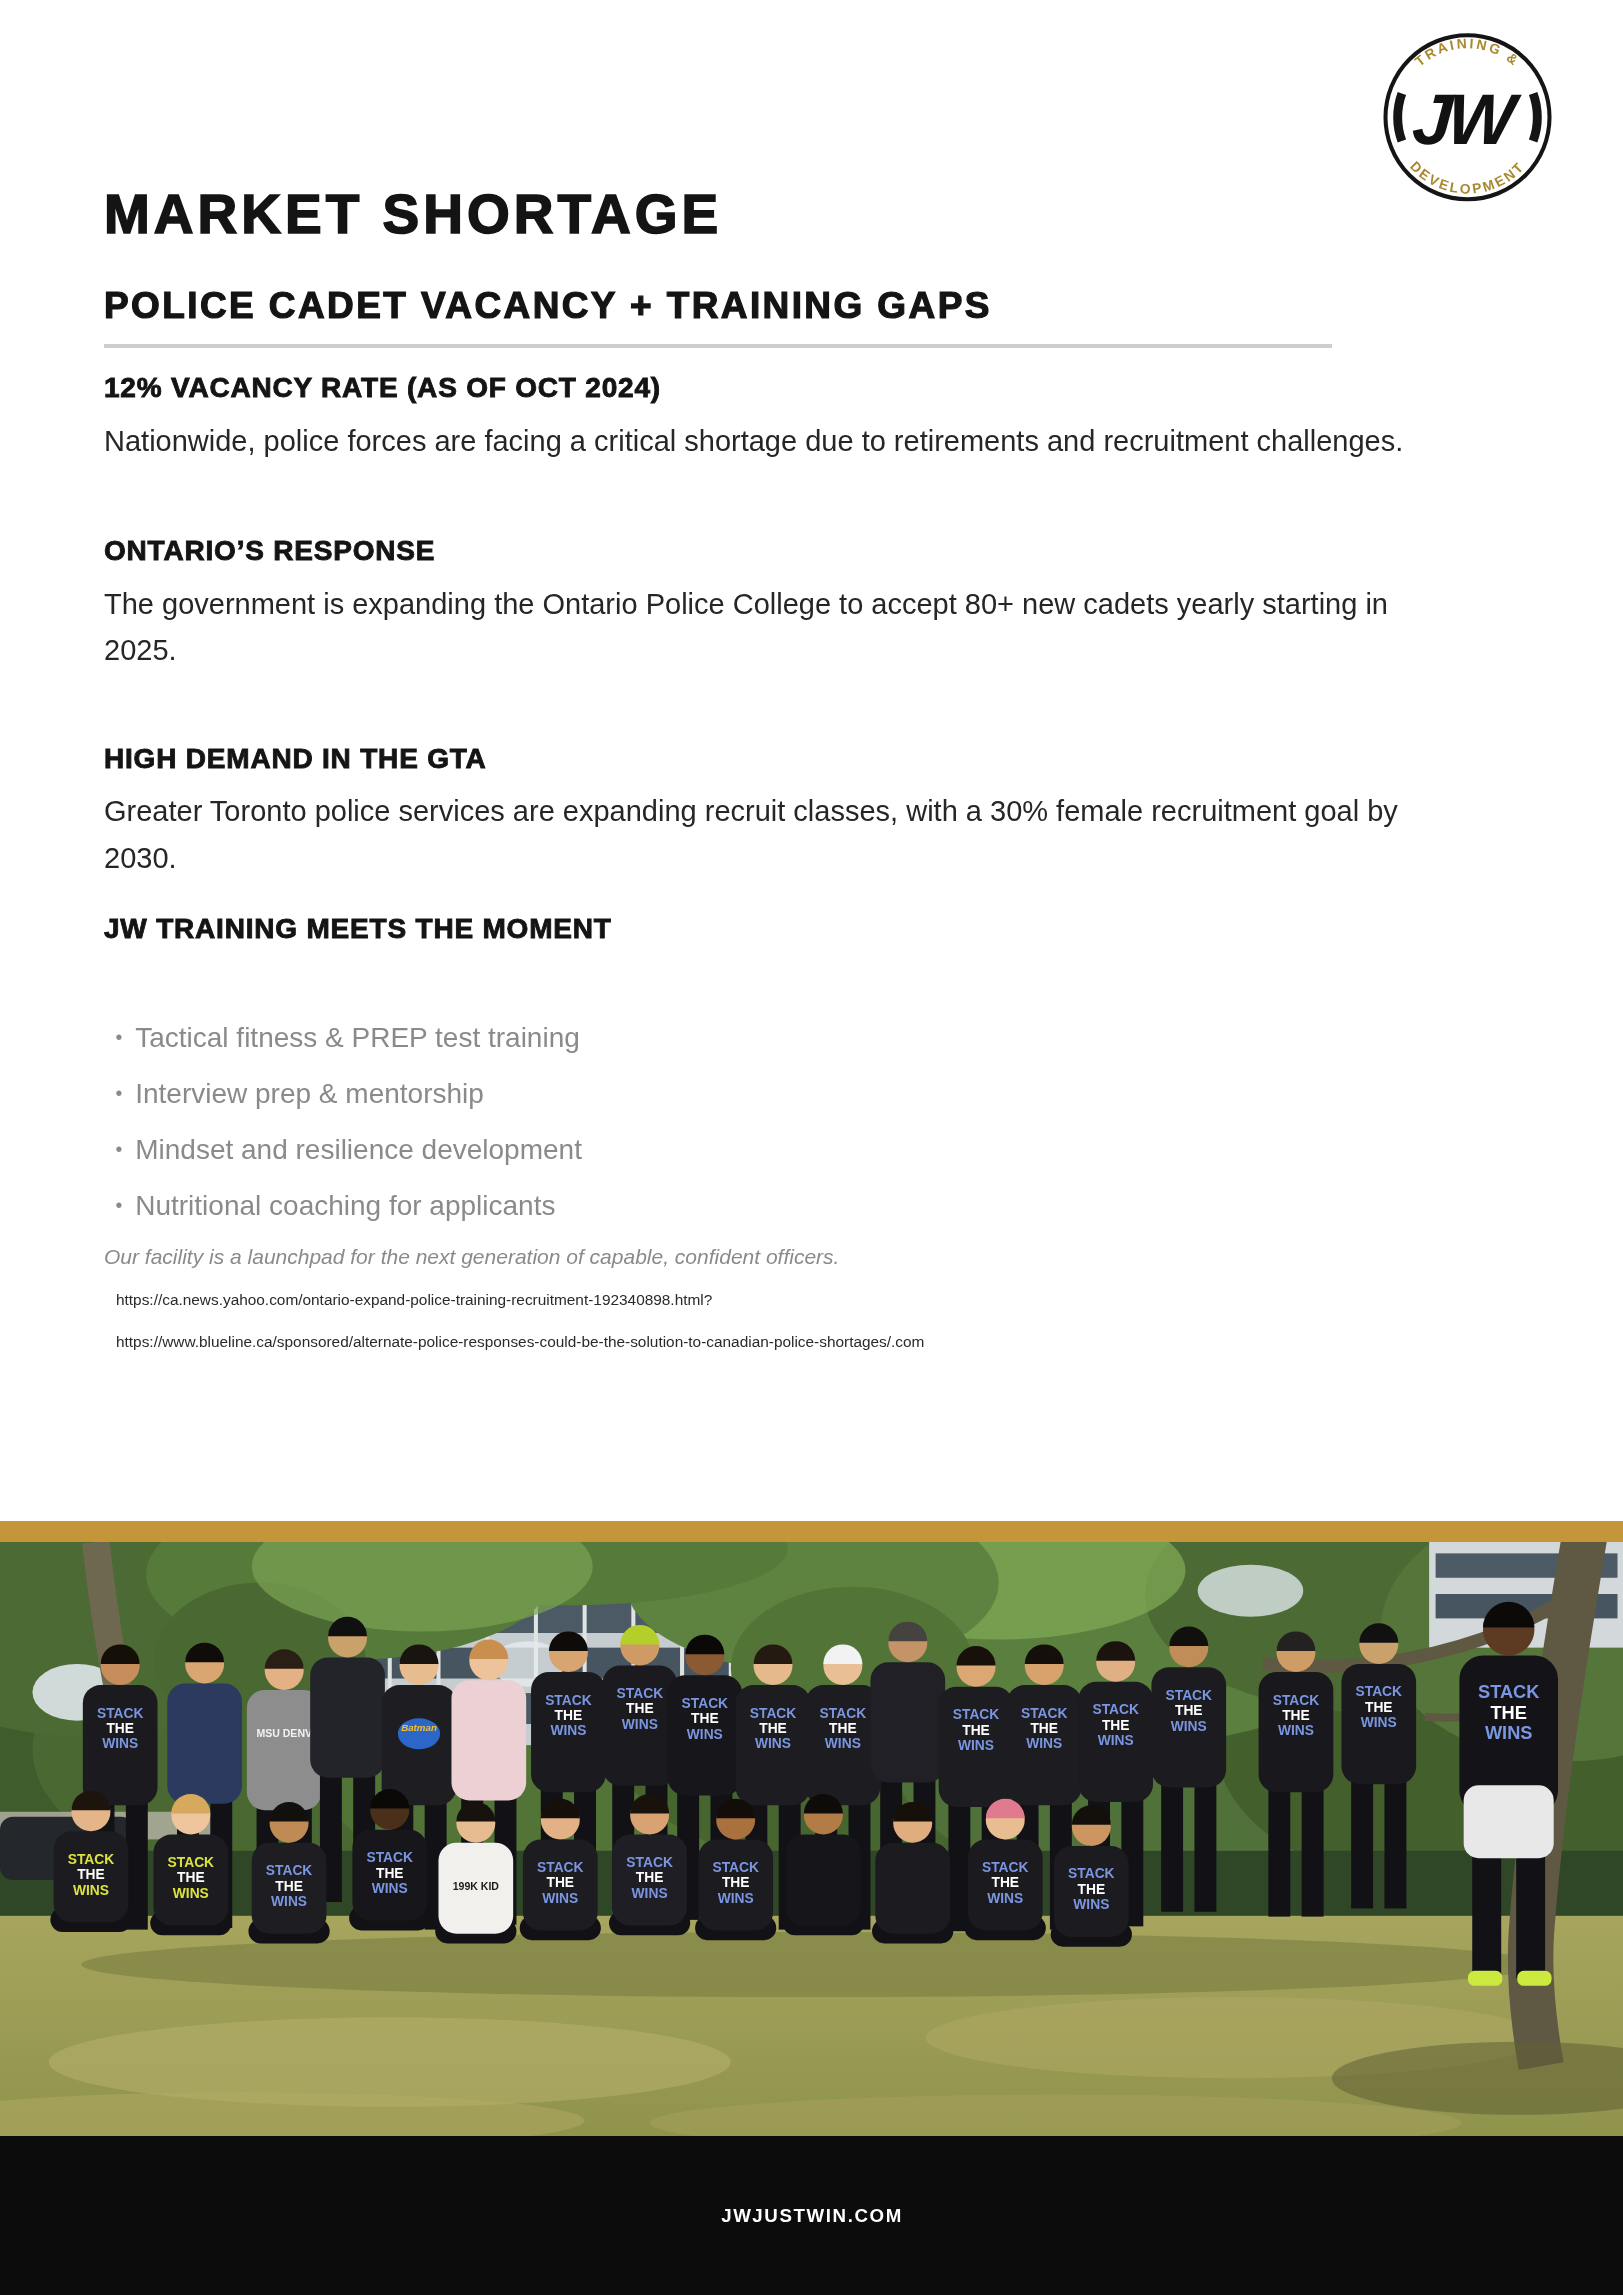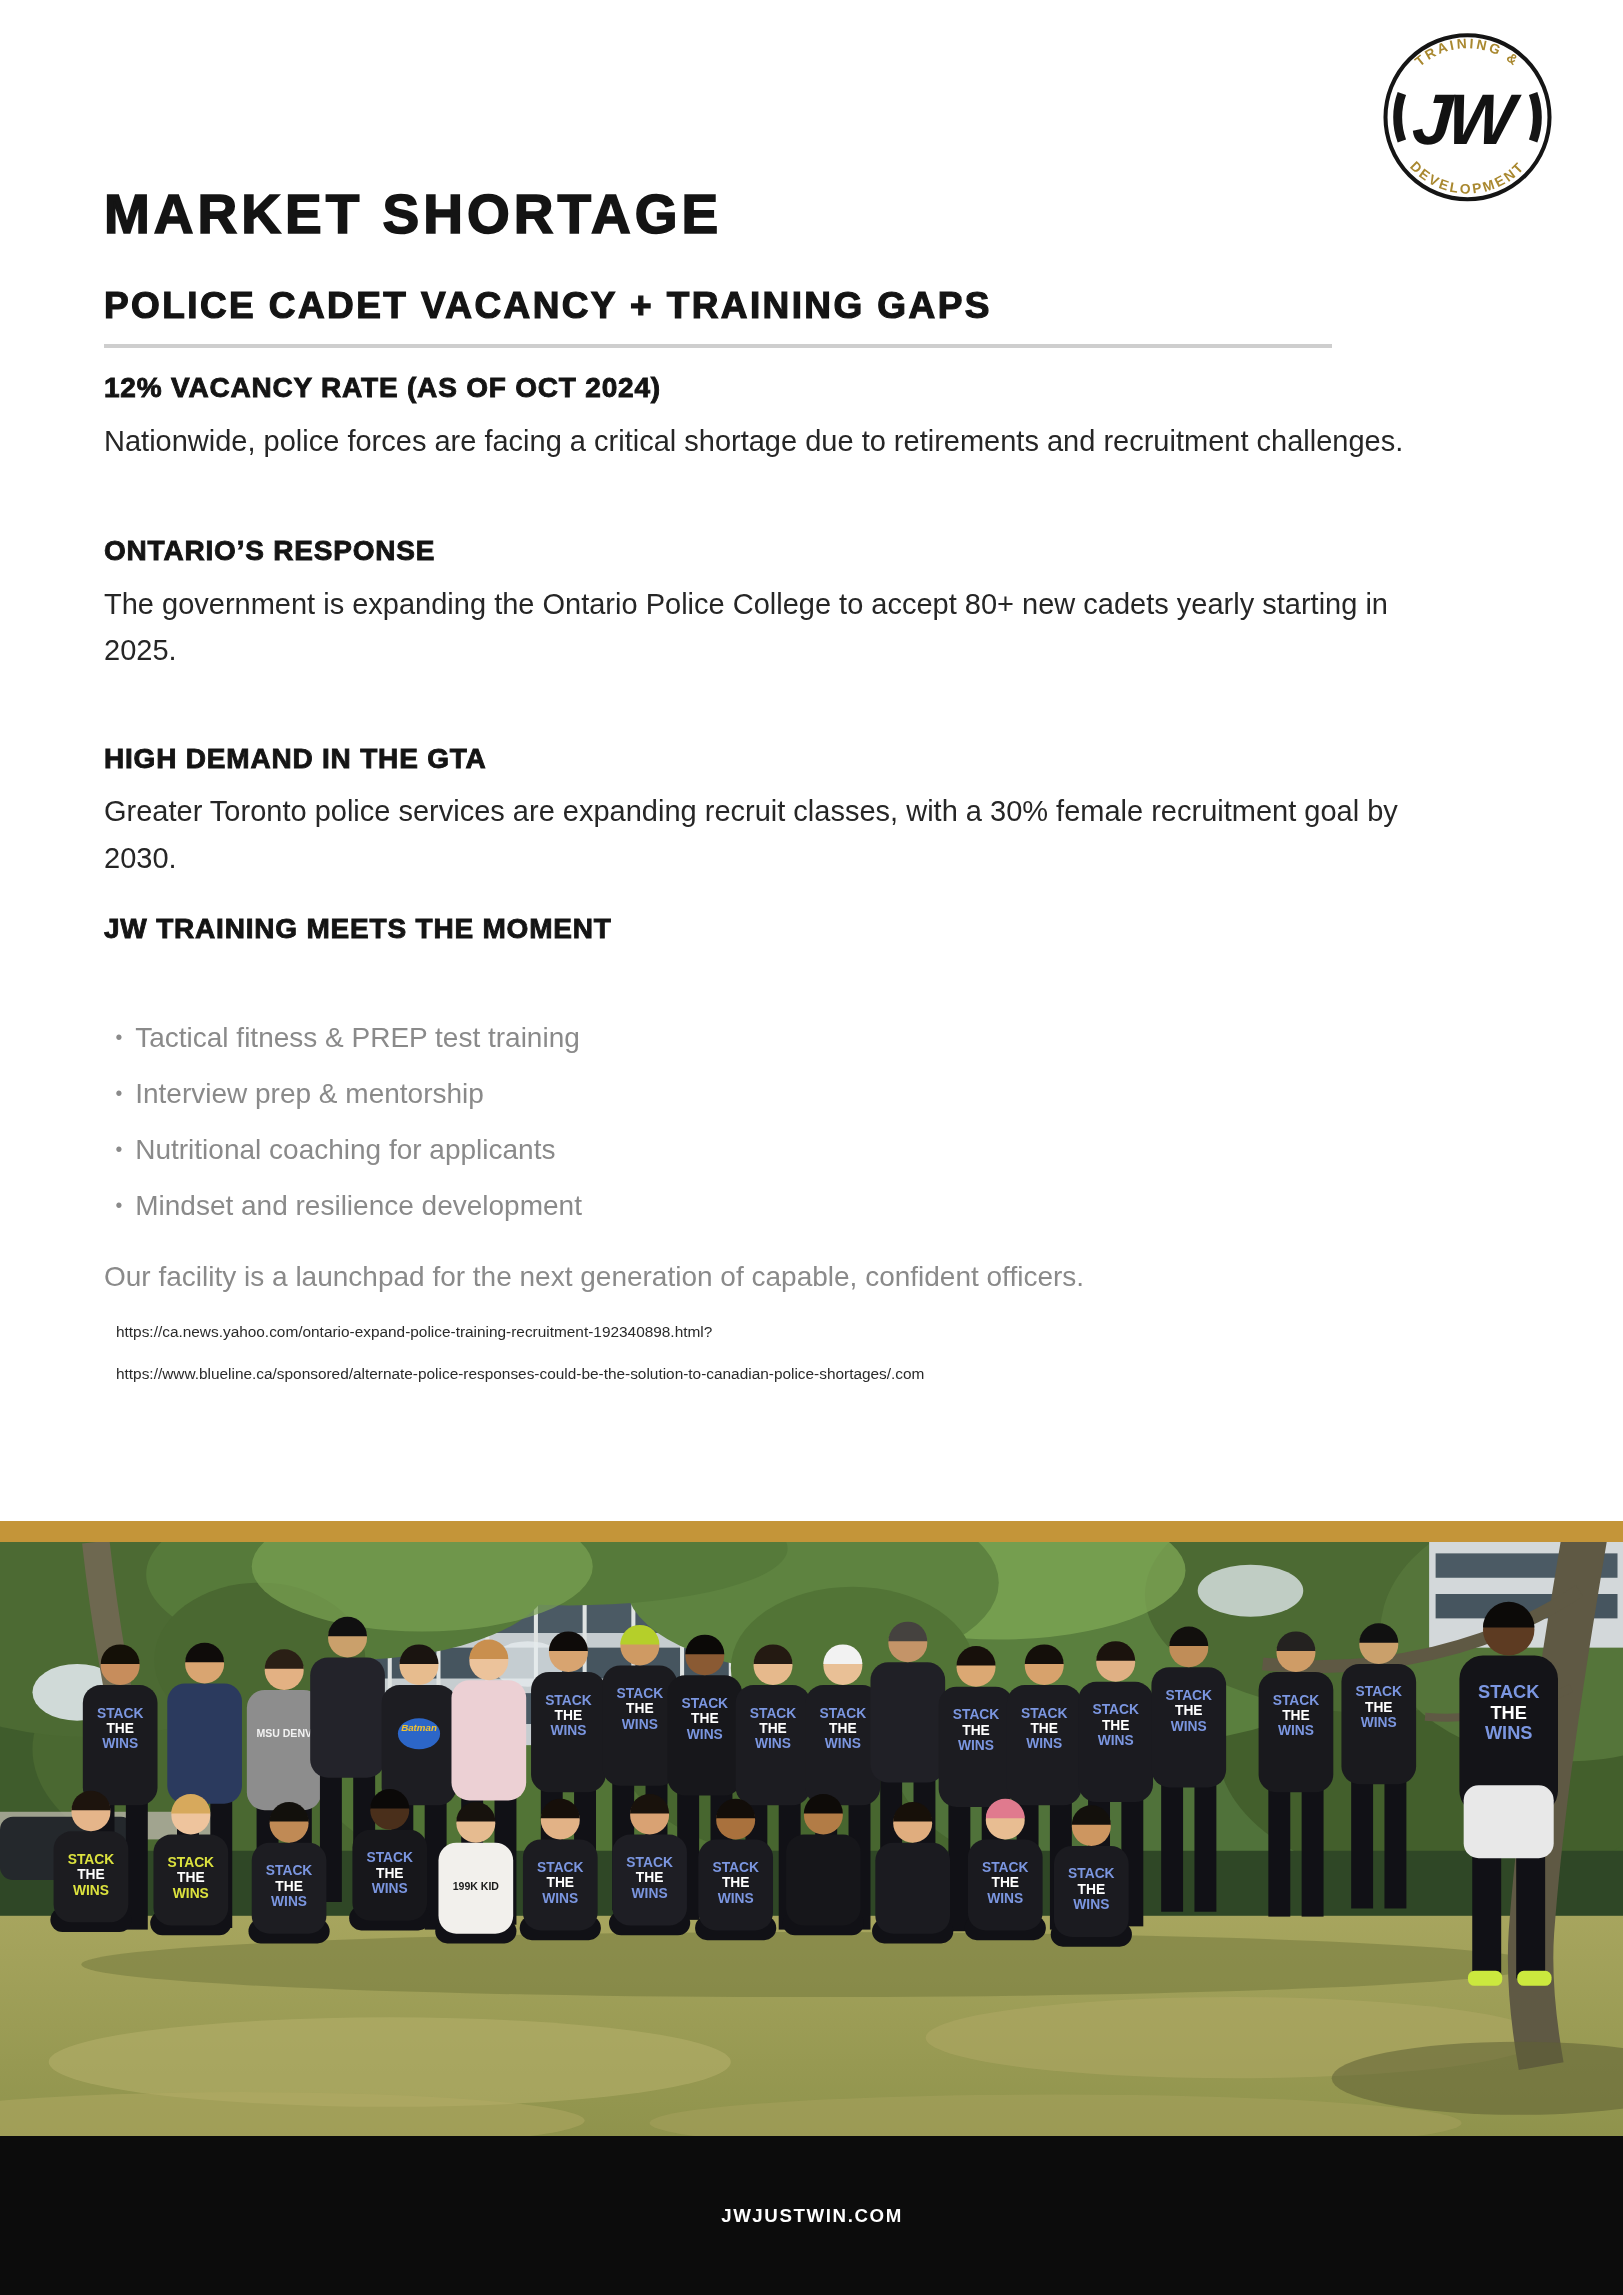--- a/index.html
+++ b/index.html
@@ -20,21 +20,21 @@
      -webkit-text-stroke:0.9px var(--heading);margin:0;line-height:1.2;}
   .m1{margin-top:23px}.m2{margin-top:70px}.m3{margin-top:68px}.m4{margin-top:31px}
 
   p.body{font-size:29px;color:#262626;line-height:1.6;margin:13px 0 0;max-width:1364px;}
   p.gray{color:var(--text_gray);}
   .intro{margin-top:80px;font-size:29px;line-height:1.4;}
   ul.bullets{list-style:none;margin:65px 0 0;padding:0 0 0 11.4px;color:var(--text_gray);
      font-size:28px;}
   ul.bullets li{line-height:54px;}
   ul.bullets li::before{content:"\2022";font-size:19.5px;margin-right:13px;position:relative;top:-3.2px;color:var(--text_gray);}
-  .closing{margin-top:24px;font-size:28px;line-height:1.3;}
+  .closing{margin-top:8px;font-size:21px;line-height:1.3;font-style:italic;}
   .src{font-size:15.4px;color:#2a2a2a;margin:13px 12px 0;line-height:1.2;}
   .src + .src{margin-top:23.5px;}
 
   .gold-bar{position:absolute;left:0;top:1521px;width:1624px;height:21px;background:var(--gold);}
   .photo{position:absolute;left:0;top:1542px;width:1624px;height:594px;overflow:hidden;}
   .photo svg{display:block;width:1624px;height:594px;}
 
   footer{position:absolute;left:0;top:2136px;width:1624px;height:160px;background:var(--footer_bg);
      display:flex;align-items:center;justify-content:center;}
   footer span{color:#ffffff;font-size:18.7px;font-weight:700;letter-spacing:1.6px;}
@@ -75,22 +75,22 @@
 
     <h3 class="m3">HIGH DEMAND IN THE GTA</h3>
     <p class="body">Greater Toronto police services are expanding recruit classes, with a 30% female recruitment goal by 2030.</p>
 
     <h3 class="m4">JW TRAINING MEETS THE MOMENT</h3>
 
 
     <ul class="bullets">
       <li>Tactical fitness &amp; PREP test training</li>
       <li>Interview prep &amp; mentorship</li>
+      <li>Mindset and resilience development</li>
       <li>Nutritional coaching for applicants</li>
-      <li>Mindset and resilience development</li>
     </ul>
 
     <p class="gray closing">Our facility is a launchpad for the next generation of capable, confident officers.</p>
 
     <p class="src">https://ca.news.yahoo.com/ontario-expand-police-training-recruitment-192340898.html?</p>
     <p class="src">https://www.blueline.ca/sponsored/alternate-police-responses-could-be-the-solution-to-canadian-police-shortages/.com</p>
   </div>
 
   <div class="gold-bar"></div>
 

